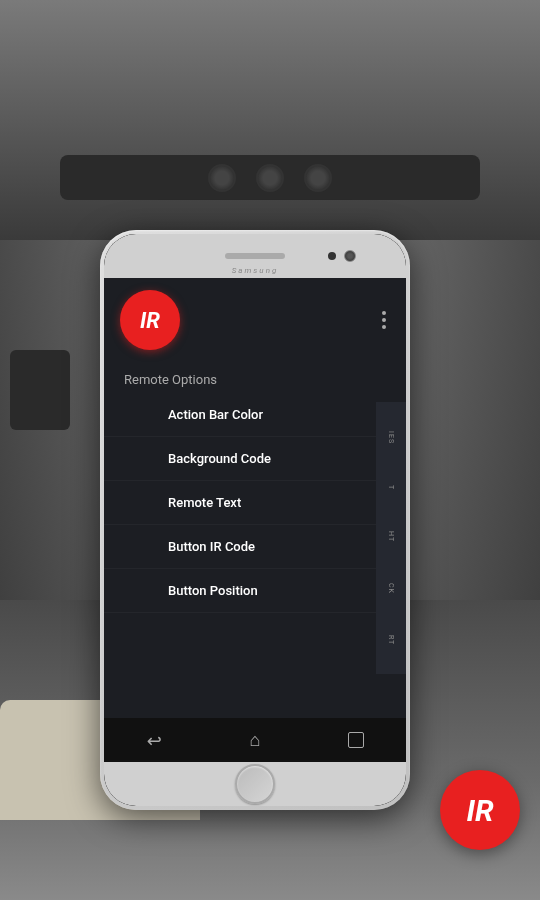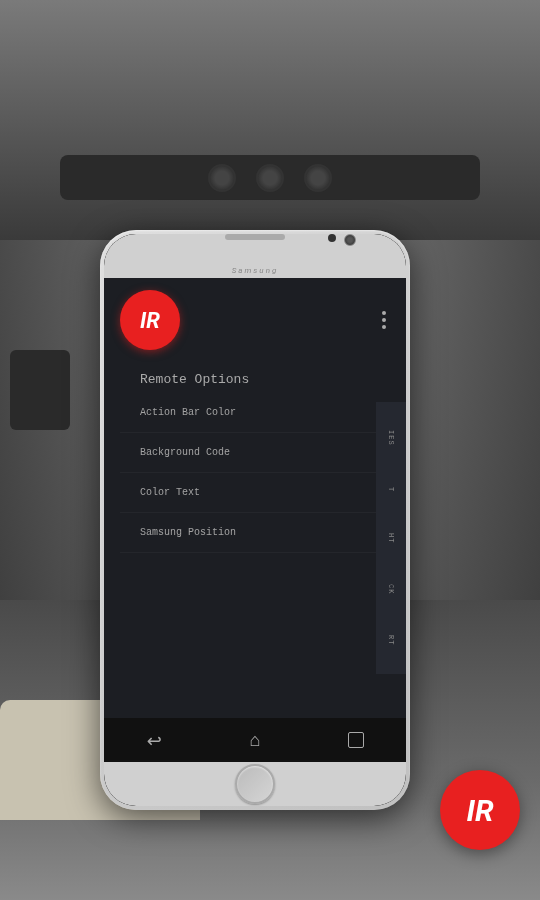--- a/index.html
+++ b/index.html
@@ -113,21 +113,21 @@
       display: flex;
       flex-direction: column;
     }
 
     
     .phone-top-bar {
       height: 44px;
       background: #d0d0d0;
       border-radius: 32px 32px 0 0;
       display: flex;
-      align-items: flex-start;
+      align-items: center;
       justify-content: center;
       position: relative;
       flex-shrink: 0;
       text-decoration: underline;
     }
 
     .phone-speaker-grille {
       width: 60px;
       height: 6px;
       background: #aaa;
@@ -211,44 +211,44 @@
       width: 4px;
       height: 4px;
       border-radius: 50%;
       background: #aaa;
     }
 
     
     .menu-list {
       flex: 1;
       overflow-y: auto;
-      padding: 4px 16px;
-      font-family: Liberation Mono, monospace;
+      padding: 4px 0;
     }
 
     .menu-section-title {
       padding: 10px 20px 6px;
       font-size: 13px;
       color: #aaa;
       font-weight: 400;
     }
 
     .menu-item {
       padding: 14px 20px;
       display: flex;
       align-items: center;
       justify-content: space-between;
       cursor: pointer;
       border-bottom: 1px solid rgba(255,255,255,0.04);
     }
 
     .menu-item-label {
-      font-size: 10px;
-      color: #a3a3a3;
+      font-size: 13px;
+      color: #ffffff;
       font-weight: 500;
+      margin-left: 44px;
     }
 
     
     .phone-nav {
       height: 44px;
       background: #111;
       display: flex;
       align-items: center;
       justify-content: space-around;
       flex-shrink: 0;
@@ -385,28 +385,31 @@
 
           <div class="menu-item">
             <span class="menu-item-label">Action Bar Color</span>
           </div>
 
           <div class="menu-item">
             <span class="menu-item-label">Background Code</span>
           </div>
 
           <div class="menu-item">
-            <span class="menu-item-label">Color Text</span>
-          </div>
-
+            <span class="menu-item-label">Remote Text</span>
+          </div>
 
 
 
           <div class="menu-item">
-            <span class="menu-item-label">Samsung Position</span>
+            <span class="menu-item-label">Button IR Code</span>
+          </div>
+
+          <div class="menu-item">
+            <span class="menu-item-label">Button Position</span>
           </div>
         </div>
 
         <div class="phone-nav">
           <div class="nav-btn">
             <span class="nav-icon">↩</span>
           </div>
           <div class="nav-btn">
             <span class="nav-icon">⌂</span>
           </div>

